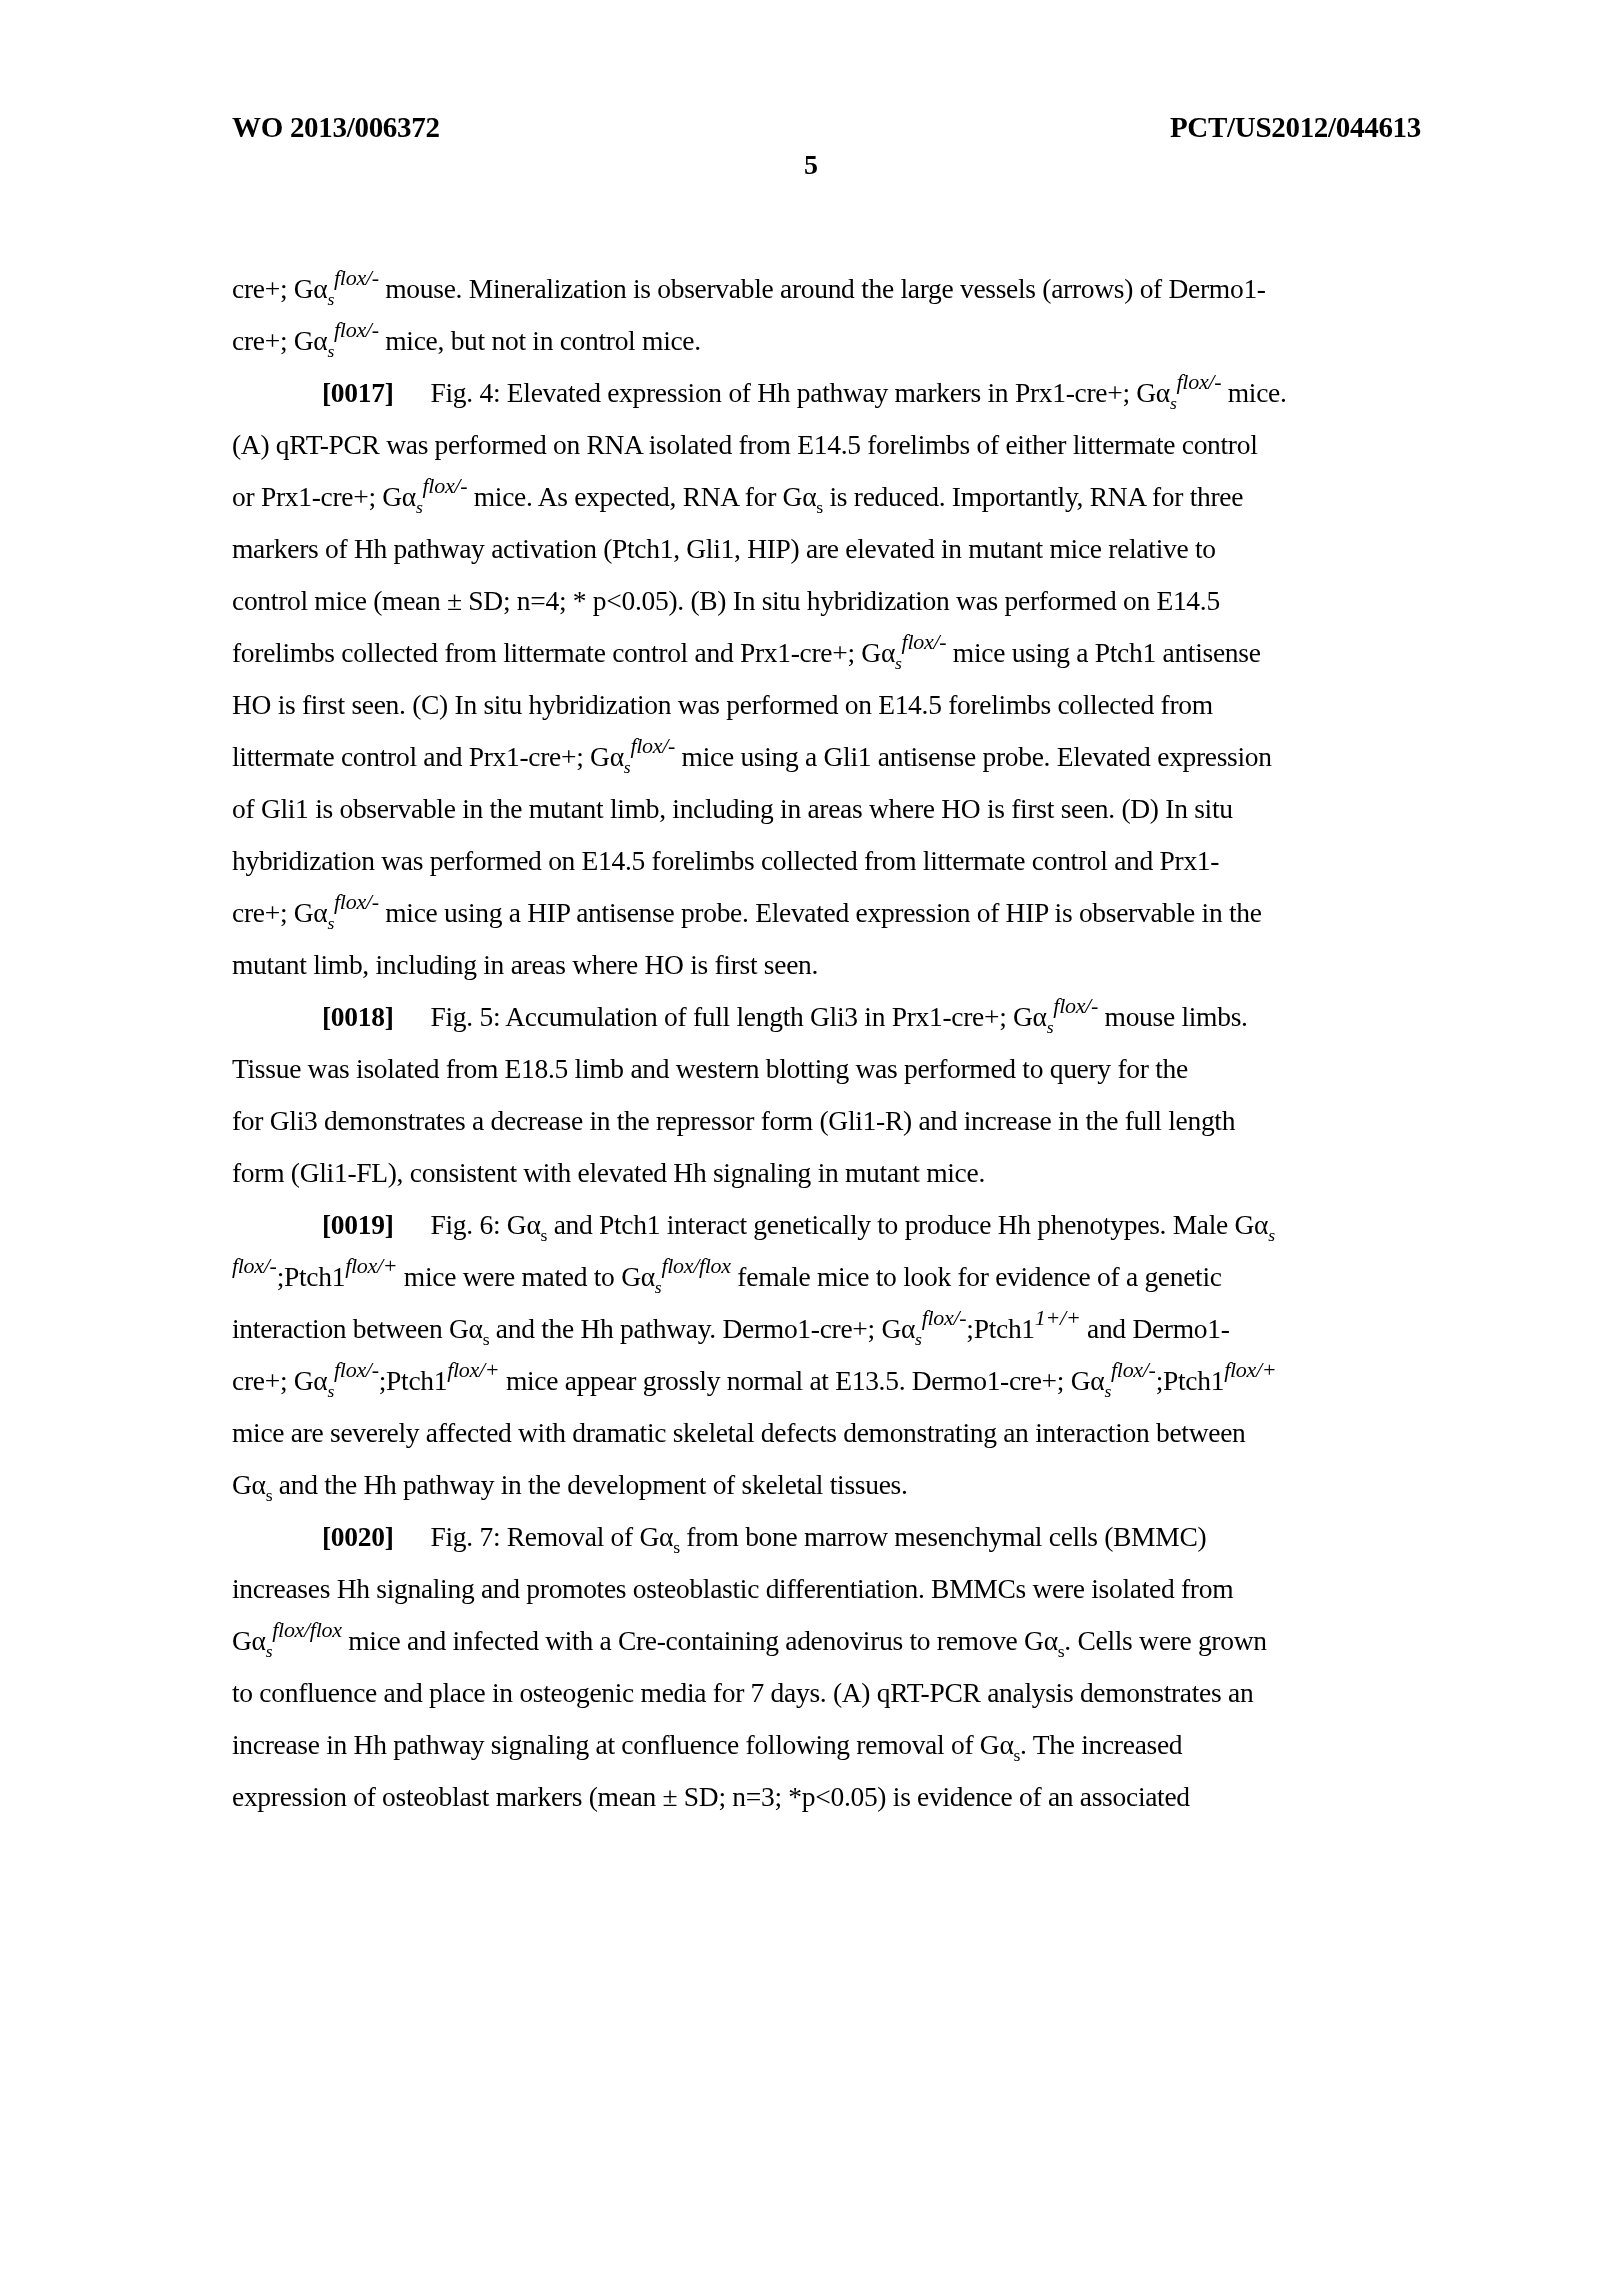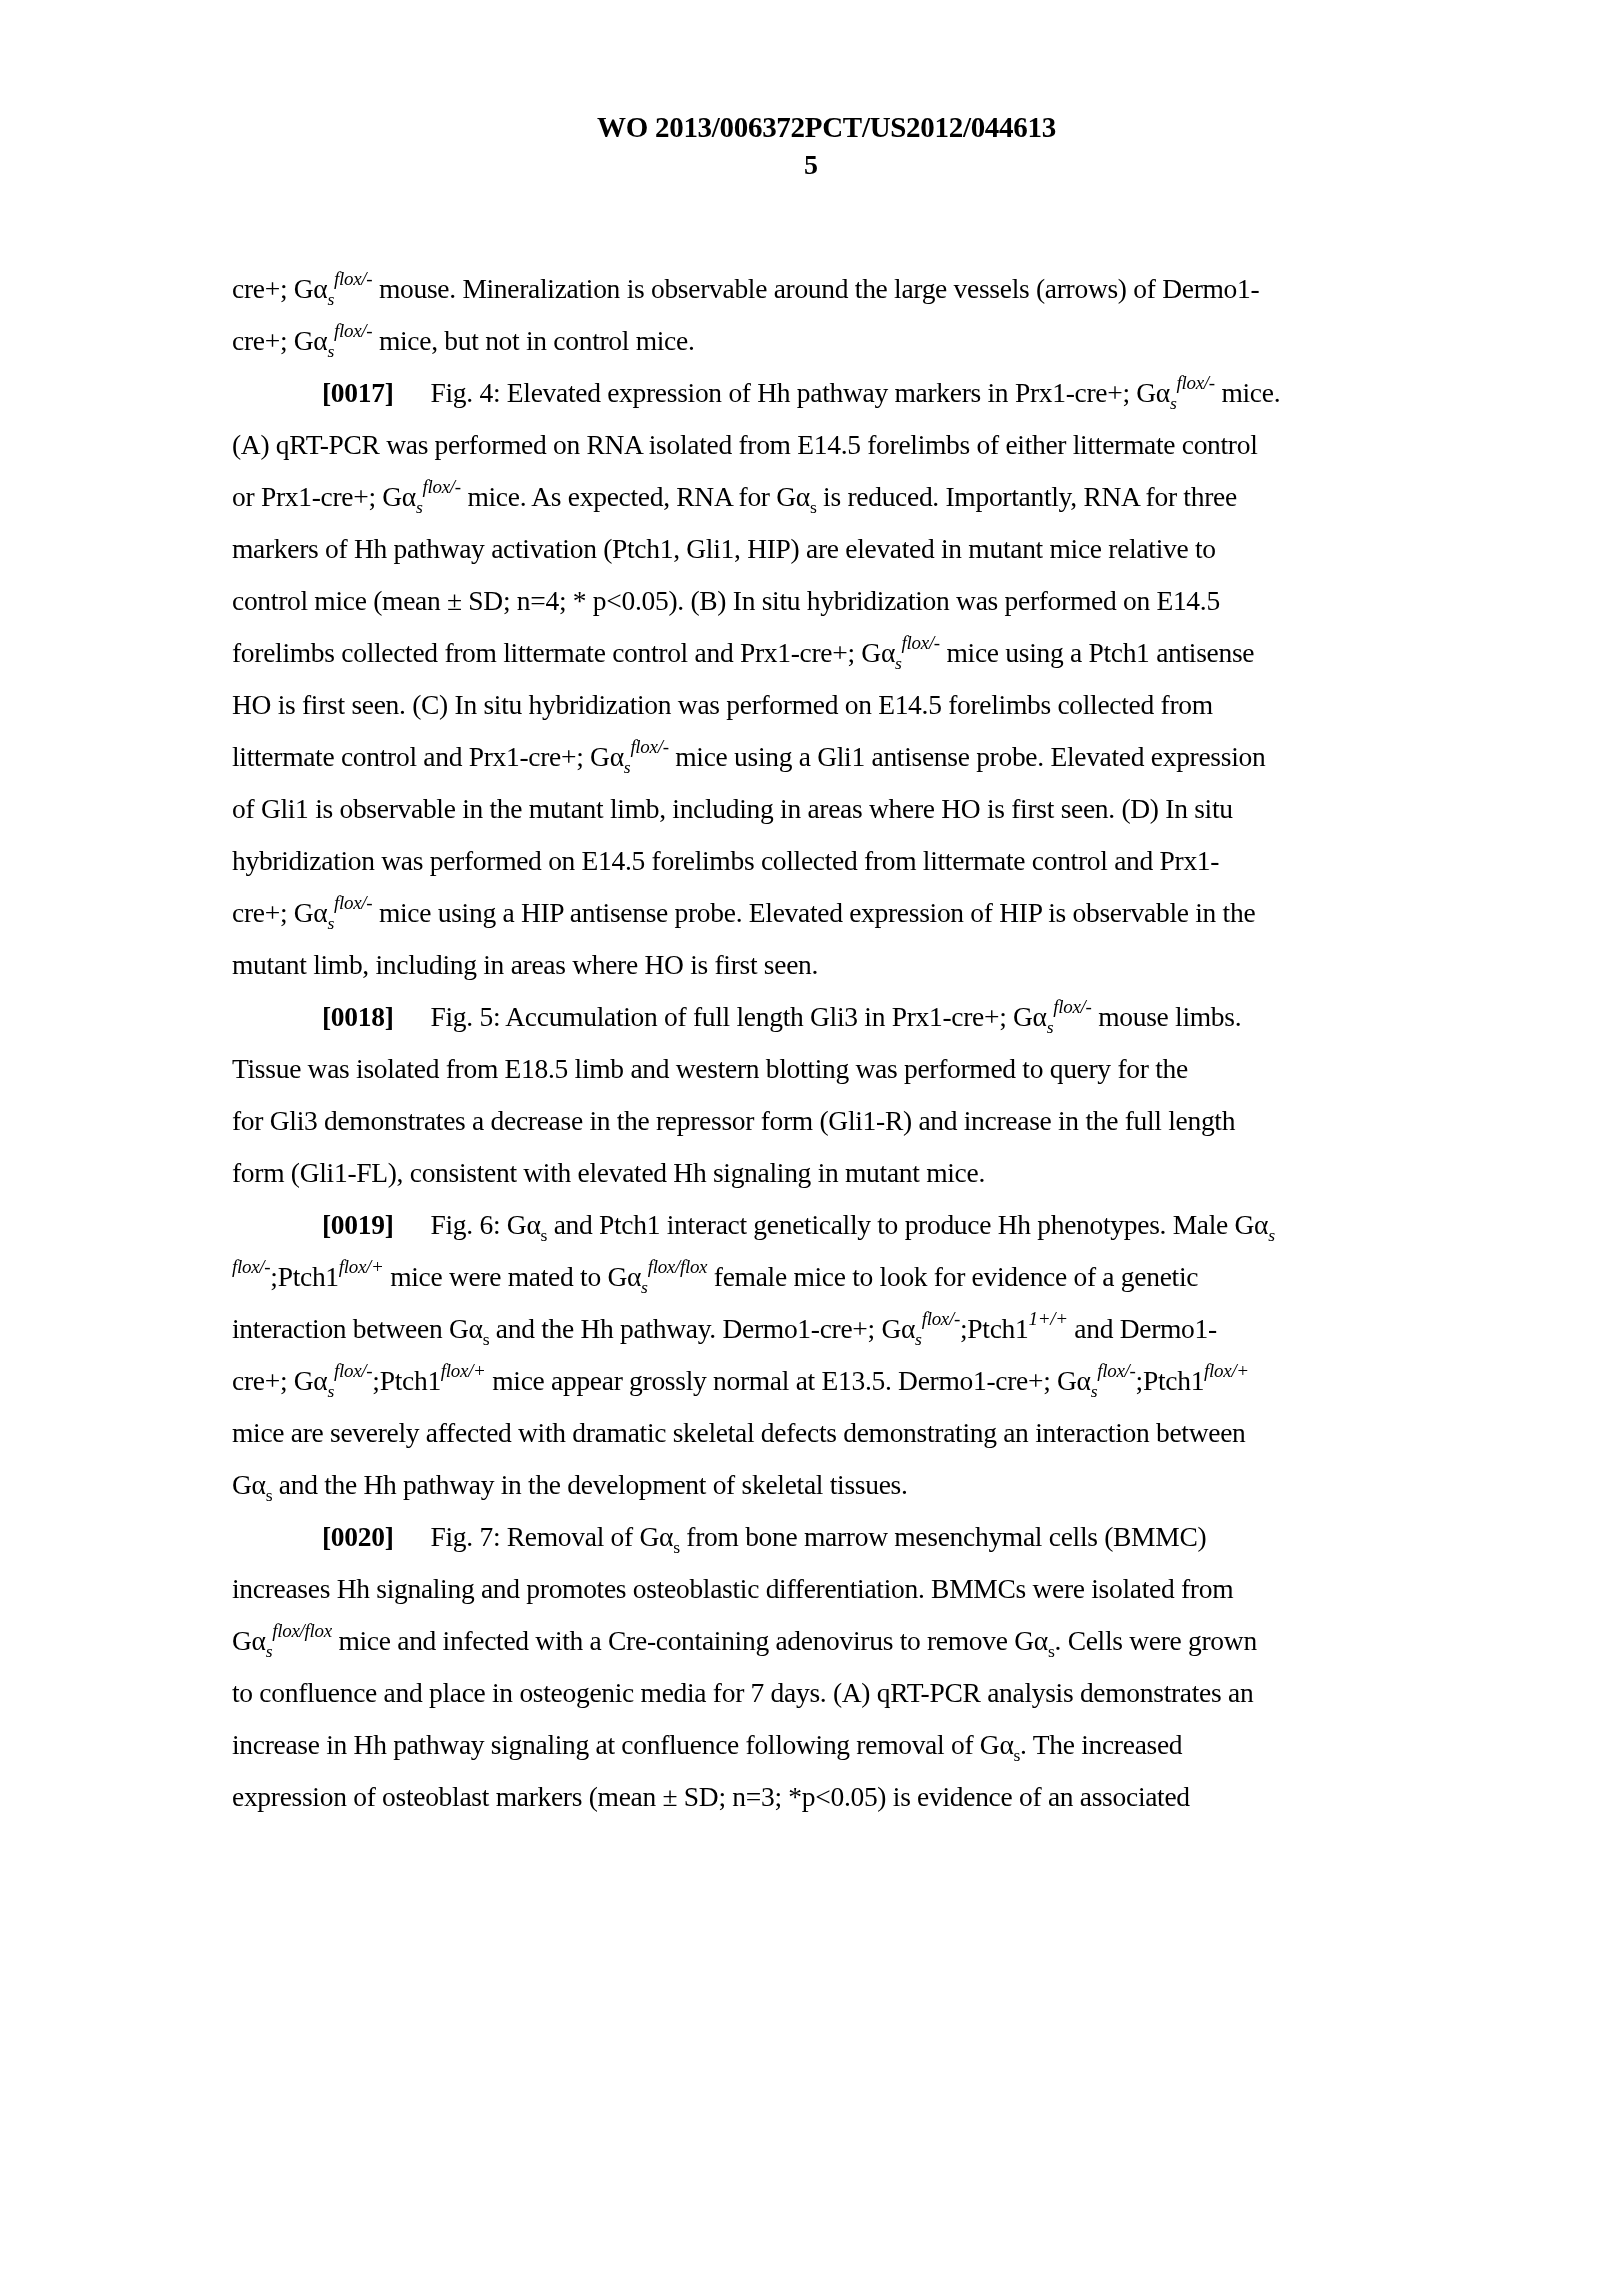--- a/index.html
+++ b/index.html
@@ -12,21 +12,21 @@
     font-family: "Liberation Serif", serif;
     overflow: hidden;
     margin: 0 auto;
   }
   .header {
     position: absolute;
     top: 111px;
     left: 232px;
     width: 1189px;
     display: flex;
-    justify-content: center;
+    justify-content: space-between;
     font-weight: bold;
     font-size: 29px;
     letter-spacing: -0.3px;
   }
   .page-number {
     position: absolute;
     top: 149px;
     left: 0;
     width: 100%;
     text-align: center;
@@ -45,21 +45,21 @@
     height: 52px;
     line-height: 52px;
     white-space: pre;
   }
   .line.head { text-indent: 90px; }
   .run-r  { }
   .run-b  { font-weight: bold; }
   .run-i  { }
   .run-sub  { font-size: 17.7px; position: relative; top: 6.5px; }
   .run-isub { font-size: 17.7px; font-style: italic; position: relative; top: 6.5px; }
-  .run-isup { font-size: 19px; font-style: italic; position: relative; top: -13px; }
+  .run-isup { font-size: 22px; font-style: italic; position: relative; top: -13px; }
   .tab { display: inline-block; width: 37px; text-indent: 0; }
 </style>
 </head>
 <body>
 
 <div class="page">
   <div class="header">
     <span>WO 2013/006372</span>
     <span>PCT/US2012/044613</span>
   </div>

